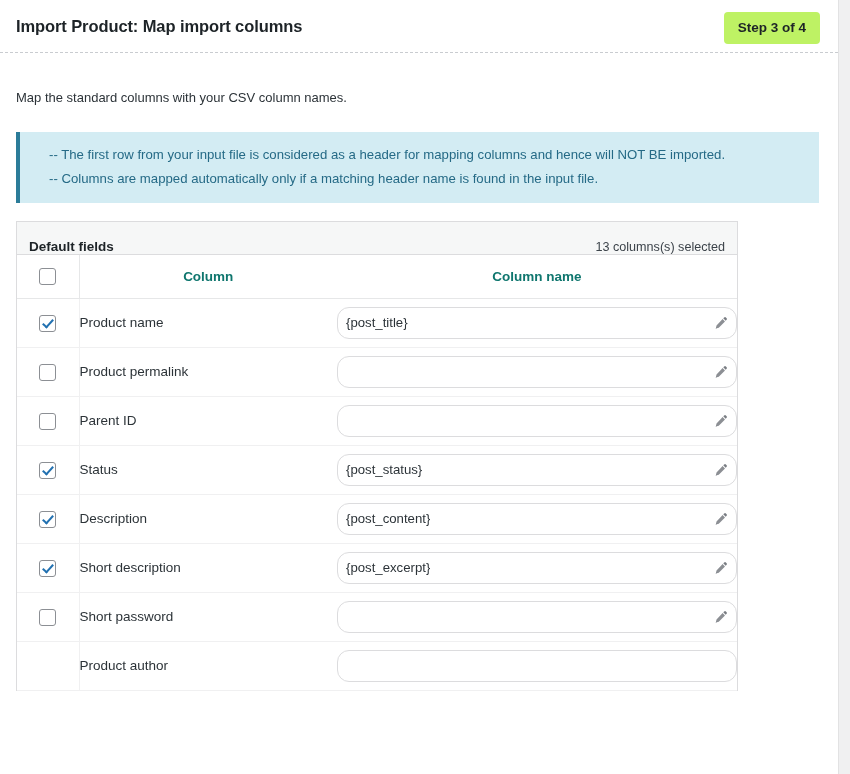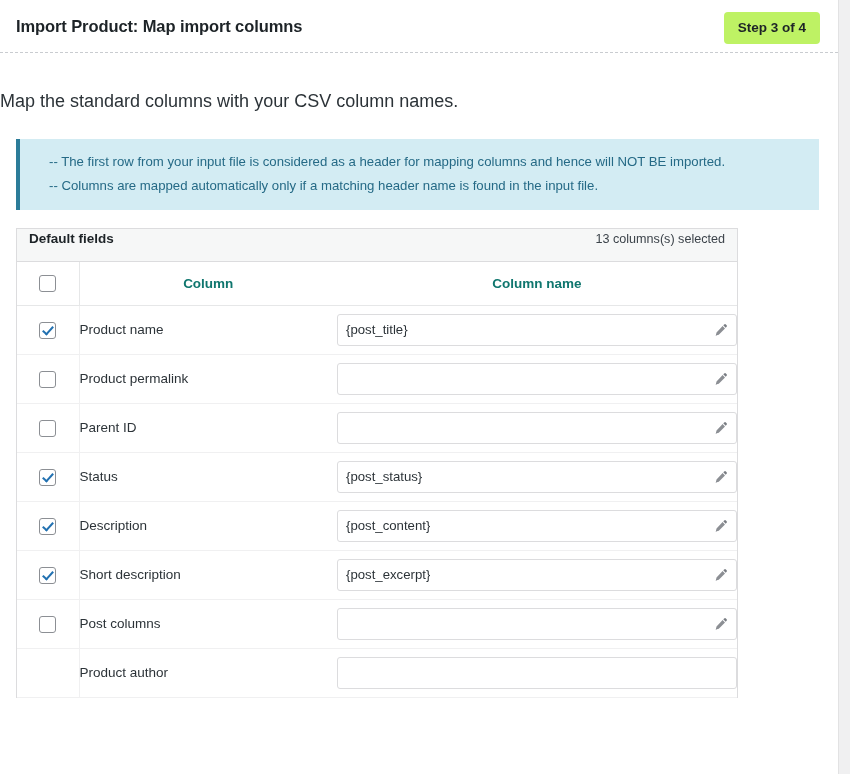--- a/index.html
+++ b/index.html
@@ -61,22 +61,22 @@
     color: #1d2327;
     font-size: 13.5px;
     font-weight: bold;
     padding: 9px 14px;
     border-radius: 4px;
     line-height: 1;
   }
 
   
   .intro {
-    padding: 36px 16px 0 0;
-    font-size: 18px;
+    padding: 36px 16px 0 16px;
+    font-size: 13px;
     color: #2c3338;
     line-height: 1.4;
   }
 
   
   .notice {
     margin: 25px 19px 0 16px;
     background: #d3ecf3;
     border-left: 4px solid #2b7c99;
     padding: 11px 14px 13px 29px;
@@ -96,23 +96,23 @@
     border: 1px solid #dcdcde;
     border-bottom: none;
     box-sizing: border-box;
     background: #fff;
   }
   .card-head {
     background: #f6f7f7;
     border-bottom: 1px solid #dcdcde;
     height: 33px;
     display: flex;
-    align-items: center;
+    align-items: flex-end;
     justify-content: space-between;
-    padding: 0 12px 12px 12px;
+    padding: 0 12px 0 12px;
     box-sizing: border-box;
   }
   .card-head-title {
     font-size: 13.5px;
     font-weight: bold;
     color: #1d2327;
   }
   .card-head-meta {
     font-size: 12.6px;
     color: #3c434a;
@@ -189,21 +189,21 @@
     border: solid #2271b1;
     border-width: 0 2.4px 2.4px 0;
     transform: rotate(42deg);
   }
 
   
   .field {
     position: relative;
     height: 32px;
     border: 1px solid #dcdcde;
-    border-radius: 3px;
+    border-radius: 12px;
     background: #fff;
     box-sizing: border-box;
     display: flex;
     align-items: center;
     padding: 0 32px 0 8px;
   }
   .field-text {
     font-size: 13.2px;
     color: #2c3338;
     white-space: nowrap;
@@ -339,21 +339,21 @@
                 <svg class="pencil-icon" viewBox="0 0 20 20" aria-hidden="true">
                   <path d="M14.9 2.6a1.6 1.6 0 0 1 2.3 0l.9.9a1.6 1.6 0 0 1 0 2.3l-1.2 1.2-3.2-3.2 1.2-1.2z" fill="#787c82"></path>
                   <path d="M12.8 4.7l3.2 3.2-8.3 8.3-4 1 1-4 8.1-8.5z" fill="#8c8f94"></path>
                   <path d="M3.7 17.3l1-.3-.7-.7-.3 1z" fill="#50575e"></path>
                 </svg>
               </div>
             </td>
           </tr>
           <tr>
             <td class="td-check"><span class="cbox"></span></td>
-            <td class="td-col">Post columns</td>
+            <td class="td-col">Short password</td>
             <td class="td-name">
               <div class="field">
                 <span class="field-text"></span>
                 <svg class="pencil-icon" viewBox="0 0 20 20" aria-hidden="true">
                   <path d="M14.9 2.6a1.6 1.6 0 0 1 2.3 0l.9.9a1.6 1.6 0 0 1 0 2.3l-1.2 1.2-3.2-3.2 1.2-1.2z" fill="#787c82"></path>
                   <path d="M12.8 4.7l3.2 3.2-8.3 8.3-4 1 1-4 8.1-8.5z" fill="#8c8f94"></path>
                   <path d="M3.7 17.3l1-.3-.7-.7-.3 1z" fill="#50575e"></path>
                 </svg>
               </div>
             </td>

